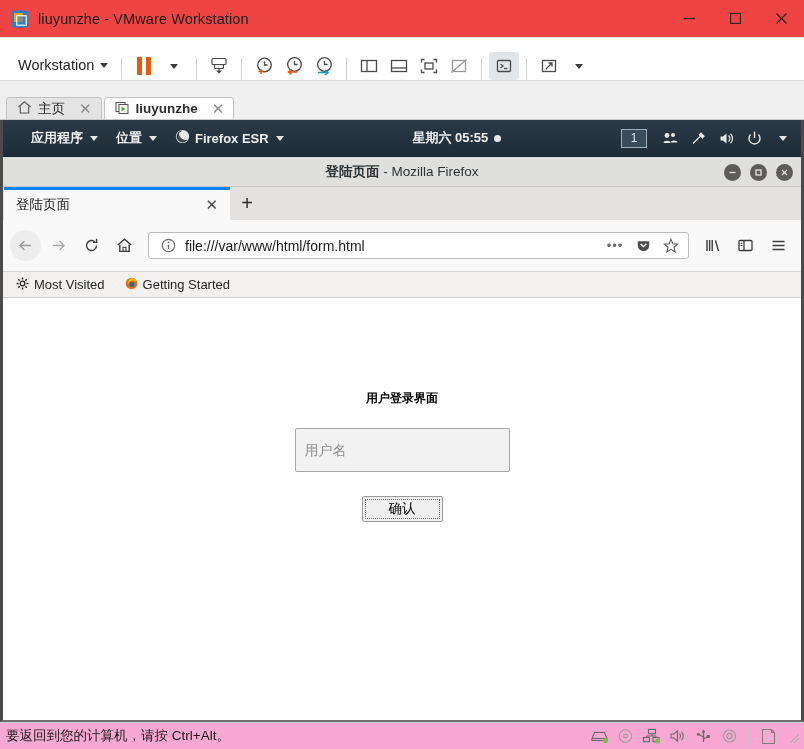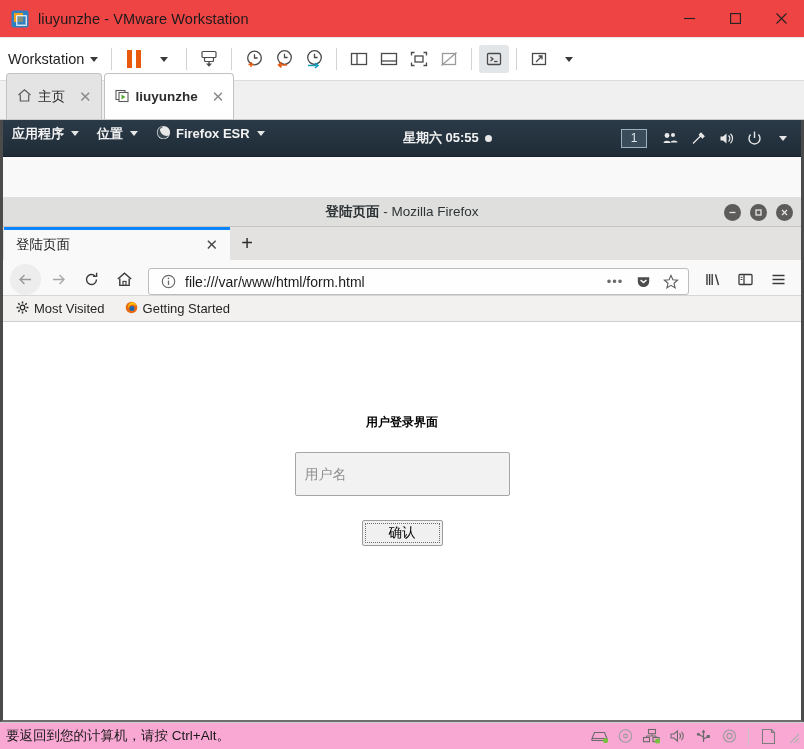--- a/index.html
+++ b/index.html
@@ -26,23 +26,23 @@
   .win-btn {
     width: 46px; height: 38px; display: flex;
     align-items: center; justify-content: center;
     color: #222;
   }
 
   
   .vm-toolbar {
     height: 43px; min-height: 43px;
     background: #ffffff;
-    display: flex; align-items: center;
+    display: flex; align-items: flex-end;
     border-bottom: 1px solid #dcdcdc;
-    padding-left: 2px;
+    padding-left: 12px;
   }
   .tb-item {
     display: flex; align-items: center; height: 30px;
     padding: 0 6px; border-radius: 2px; color: #1e1e1e;
   }
   .tb-label { font-size: 14.5px; margin-right: 6px; }
   .caret {
     width: 0; height: 0; border-left: 4.5px solid transparent;
     border-right: 4.5px solid transparent; border-top: 5px solid #3a3a3a;
   }
@@ -55,21 +55,21 @@
   
   .vm-tabs {
     height: 39px; min-height: 39px;
     background: #f0f0f0;
     display: flex; align-items: flex-end;
     border-bottom: 1px solid #c9c9c9;
     padding-left: 6px;
   }
   .vm-tab {
     display: flex; align-items: center; gap: 6px;
-    height: 46px; padding: 0 9px 0 10px;
+    height: 22px; padding: 0 9px 0 10px;
     background: #e4e4e4; border: 1px solid #c2c2c2; border-bottom: none;
     border-radius: 4px 4px 0 0; margin-right: 2px;
     font-size: 13.5px; color: #2c2c2c;
   }
   .vm-tab.active { background: #ffffff; font-weight: bold; }
   .vm-tab .tab-close { color: #8a8a8a; font-size: 15px; margin-left: 8px; }
 
   
   .guest {
     flex: 1; position: relative;
@@ -79,23 +79,24 @@
     border-bottom: 2px solid #6e6e6e;
     display: flex; flex-direction: column;
     overflow: hidden;
   }
 
   
   .gnome-panel {
     height: 37px; min-height: 27px;
     background: #22313f;
     background: linear-gradient(#2b3a47, #1f2c38);
-    display: flex; 
+    display: flex; align-items: center;
     color: #f2f2f2; font-size: 13px;
     border-bottom: 1px solid #16202a;
+    padding-left: 19px;
   }
   .gp-item { display: flex; align-items: center; gap: 5px; padding: 0 9px; height: 27px; font-weight: bold; }
   .gp-caret {
     width: 0; height: 0; border-left: 4px solid transparent;
     border-right: 4px solid transparent; border-top: 5px solid #e6e6e6;
     margin-left: 2px;
   }
   .gp-clock { margin: 0 auto; display:flex; align-items:center; gap:6px; font-weight:bold; font-size:13px; }
   .gp-dot { width: 7px; height: 7px; border-radius: 50%; background: #e8e8e8; display:inline-block; }
   .gp-right { display: flex; align-items: center; gap: 2px; padding-right: 6px; }
@@ -107,21 +108,20 @@
   .gp-ico { width: 26px; height: 27px; display: flex; align-items: center; justify-content: center; }
 
   
   .ff-window { flex: 1; display: flex; flex-direction: column; background: #f9f9f9; overflow: hidden; }
   .ff-titlebar {
     height: 30px; min-height: 30px;
     background: #dfdfde;
     display: flex; align-items: center; justify-content: center;
     position: relative;
     border-bottom: 1px solid #c6c5c4;
-    margin-top: 40px;
   }
   .ff-title { font-size: 13.5px; color: #2e3436; font-weight: bold; }
   .ff-title .sub { font-weight: normal; }
   .ff-wctl { position: absolute; right: 8px; top: 0; height: 30px; display: flex; align-items: center; gap: 9px; }
   .ff-circle {
     width: 17px; height: 17px; border-radius: 50%; background: #5e5c5b;
     display: flex; align-items: center; justify-content: center;
     color: #e6e6e6; font-size: 11px; line-height: 1;
   }
 
@@ -138,23 +138,23 @@
     font-size: 13.5px; color: #222;
   }
   .ff-tab .ff-tab-title { flex: 1; white-space: nowrap; overflow: hidden; }
   .ff-tab .ff-tab-close { color: #4a4a4a; font-size: 15px; padding: 0 4px; }
   .ff-newtab {
     width: 34px; height: 33px; display: flex; align-items: center; justify-content: center;
     font-size: 20px; color: #2b2b2b; font-weight: 300;
   }
 
   .ff-navbar {
-    height: 36px; min-height: 36px;
+    height: 52px; min-height: 36px;
     background: #f9f9f9;
-    display: flex; align-items: flex-end; gap: 2px;
+    display: flex; align-items: center; gap: 2px;
     padding: 0 7px;
     border-bottom: 1px solid #d7d7d7;
   }
   .nav-btn {
     width: 31px; height: 31px; display: flex; align-items: center; justify-content: center;
     border-radius: 50%; color: #3b3b3b;
   }
   .nav-btn.back { background: #ededed; color: #9a9a9a; }
   .nav-btn.fwd { color: #a8a8a8; }
 

